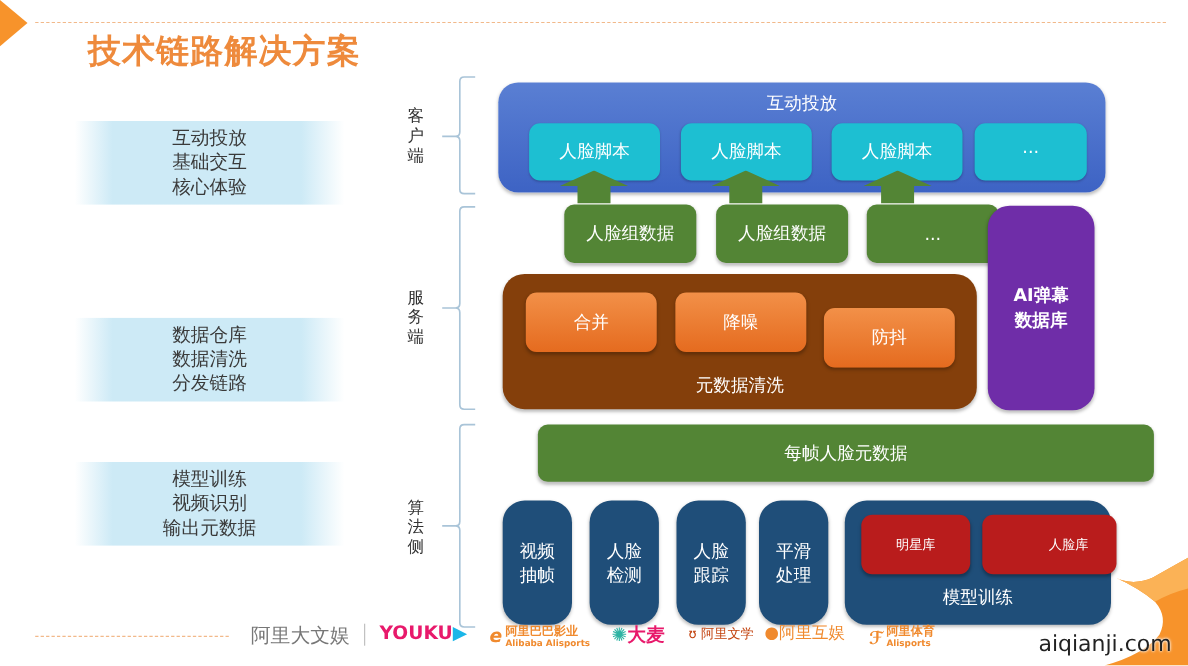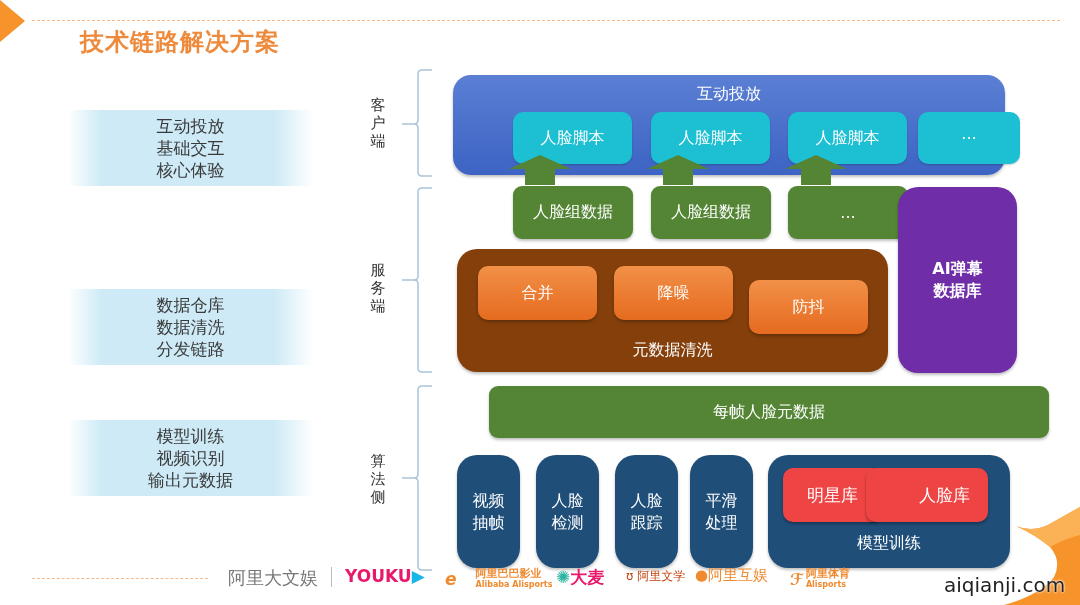--- a/index.html
+++ b/index.html
@@ -2,40 +2,40 @@
 <html><head>
 <meta charset="utf-8">
 <style>
   html, body { margin:0; padding:0; }
   body { width:1080px; height:605px; position:relative; overflow:hidden; background:#ffffff;
          font-family:"DejaVu Sans","Liberation Sans",sans-serif; }
   .abs { position:absolute; }
   .corner-tri { left:0; top:0; width:0; height:0; border-top:21px solid transparent; border-bottom:21px solid transparent;
                 border-left:25px solid #f7932b; top:0; }
   .dash-top { left:32px; top:20px; width:1028px; border-top:1.5px dashed #f2b98a; }
-  .title { left:80px; top:26px; font-size:24px; font-weight:bold; color:#ee8a3c; letter-spacing:1px; }
+  .title { left:80px; top:26px; font-size:30px; font-weight:bold; color:#ee8a3c; letter-spacing:1px; }
 
   .band { left:68px; width:245px; display:flex; align-items:center; justify-content:center; text-align:center;
           background:linear-gradient(90deg, rgba(205,234,246,0) 0%, #cdeaf6 14%, #cdeaf6 84%, rgba(205,234,246,0) 100%);
           color:#3a3a3a; font-size:17px; line-height:22px; }
   .band .inner { display:flex; flex-direction:column; }
 
   .vlabel { width:20px; font-size:15px; line-height:18px; color:#333; text-align:center; }
 
   .box { position:absolute; display:flex; align-items:center; justify-content:center; text-align:center; color:#fff;
          box-sizing:border-box; box-shadow:0 2px 3px rgba(0,0,0,0.25); }
   .blue-outer { background:linear-gradient(180deg,#5a7fd3 0%,#3d63c4 100%); border-radius:18px; align-items:flex-start; padding-top:9px; font-size:16px; }
-  .cyan { background:#1dbfd2; border-radius:10px; font-size:16px; box-shadow:0 1px 2px rgba(0,0,0,0.2);margin-left:32px; }
+  .cyan { background:#1dbfd2; border-radius:10px; font-size:16px; box-shadow:0 1px 2px rgba(0,0,0,0.2); }
   .green { background:#538535; border-radius:9px; font-size:16px;margin-left:32px; }
   .brown { background:#843f0b; border-radius:20px; align-items:flex-end; padding-bottom:11px; font-size:16px; }
   .orange { background:linear-gradient(180deg,#f29048 0%,#e56b1f 100%); border-radius:10px; font-size:16px; }
   .purple { background:#6f2da8; border-radius:20px; font-size:16px; font-weight:bold; line-height:22px; flex-direction:column; }
   .navy { background:#1f4e79; border-radius:20px; font-size:16px; line-height:22px; flex-direction:column; }
   .navy-outer { background:#1f4e79; border-radius:20px; align-items:flex-end; padding-bottom:14px; font-size:16px; }
-  .navy-inner { background:#ef4444; border-radius:10px; font-size:17px; box-shadow:0 2px 3px rgba(0,0,0,0.3);font-family:Liberation Mono, monospace; }
+  .navy-inner { background:#b91c1c; border-radius:10px; font-size:12px; box-shadow:0 2px 3px rgba(0,0,0,0.3);font-family:Liberation Mono, monospace; }
 
   .arrow { position:absolute; width:62px; height:30px; }
 
   .dash-bottom { left:32px; top:578px; width:176px; border-top:1.5px dashed #f2b98a; }
   .footer-item { top:566px; font-size:16px; white-space:nowrap; }
   .brand-ali { left:228px; color:#777; font-size:18px; }
   .sep { left:331px; top:567px; width:1px; height:20px; background:#bbb; }
   .youku { left:345px; color:#e8196b; font-weight:bold; font-size:17px; }
   .logo-small { color:#f08a2e; font-size:11px; font-weight:bold; line-height:11px; }
   .damai { color:#e8196b; font-weight:bold; font-size:17px; }
@@ -137,21 +137,21 @@
 <div class="box orange" style="left:478px;top:266px;width:119px;height:54px;">
   <span>合并</span>
 </div>
 <div class="box orange" style="left:614px;top:266px;width:119px;height:54px;">
   <span>降噪</span>
 </div>
 <div class="box orange" style="left:749px;top:280px;width:119px;height:54px;text-align:right;">
   <span>防抖</span>
 </div>
 
-<div class="box purple" style="left:898px;top:187px;width:119px;height:186px;">
+<div class="box purple" style="left:898px;top:187px;width:97px;height:186px;">
   <span>AI弹幕</span>
   <span>数据库</span>
 </div>
 
 <div class="box green" style="left:457px;top:386px;width:560px;height:52px;">
   <span>每帧人脸元数据</span>
 </div>
 
 <div class="box navy" style="left:457px;top:455px;width:63px;height:113px;">
   <span>视频</span>
@@ -169,33 +169,33 @@
   <span>平滑</span>
   <span>处理</span>
 </div>
 
 <div class="box navy-outer" style="left:768px;top:455px;width:242px;height:113px;">
   <span>模型训练</span>
 </div>
 <div class="box navy-inner" style="left:783px;top:468px;width:99px;height:54px;">
   <span>明星库</span>
 </div>
-<div class="box navy-inner" style="left:866px;top:468px;width:122px;height:54px;padding-left:35px;">
+<div class="box navy-inner" style="left:893px;top:468px;width:122px;height:54px;padding-left:35px;">
   <span>人脸库</span>
 </div>
 
 <div class="abs dash-bottom"></div>
 <div class="abs footer-item brand-ali">阿里大文娱</div>
 <div class="abs sep"></div>
 <div class="abs footer-item youku">
   <span>YOUKU</span><span style="color:#1ab6e8;">▶</span>
 </div>
 <div class="abs footer-item" style="left:445px;top:568px;display:flex;align-items:center;">
   <span style="color:#f08a2e;font-size:17px;font-style:italic;font-weight:bold;">e</span>
-  <span style="display:flex;flex-direction:column;margin-left:19px;">
+  <span style="display:flex;flex-direction:column;margin-left:3px;">
     <span class="logo-small">阿里巴巴影业</span>
     <span class="logo-small" style="font-size:8px;">Alibaba Alisports</span>
   </span>
 </div>
 <div class="abs footer-item damai" style="left:556px;">
   <span style="color:#2db3a3;">✺</span><span>大麦</span>
 </div>
 <div class="abs footer-item" style="left:626px;top:568px;color:#c2410c;font-size:12px;">
   <span>ʊ</span> <span>阿里文学</span>
 </div>

